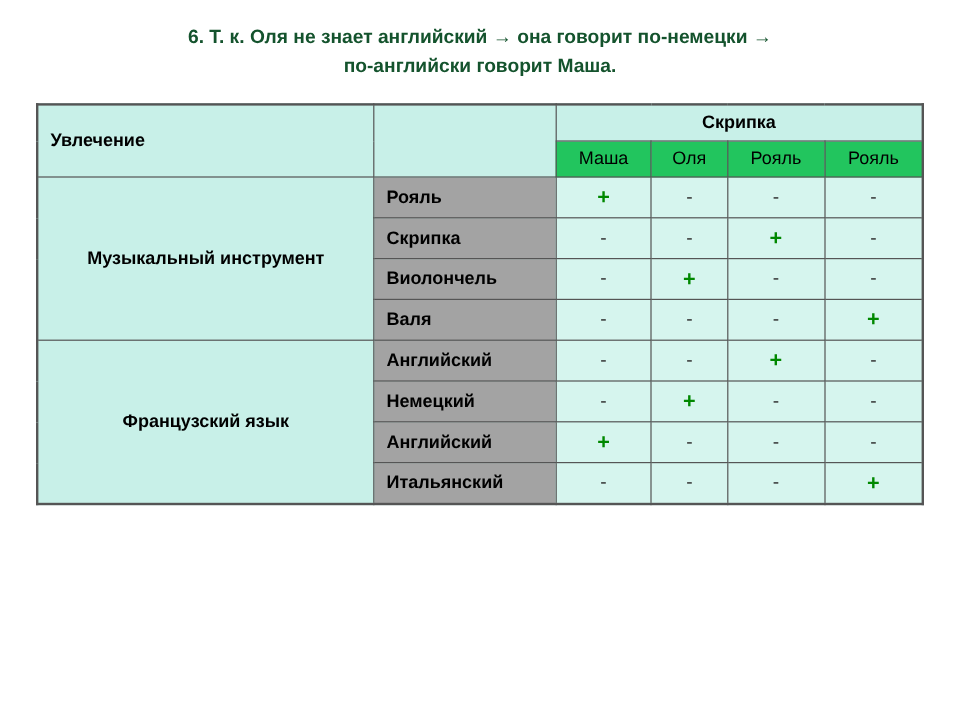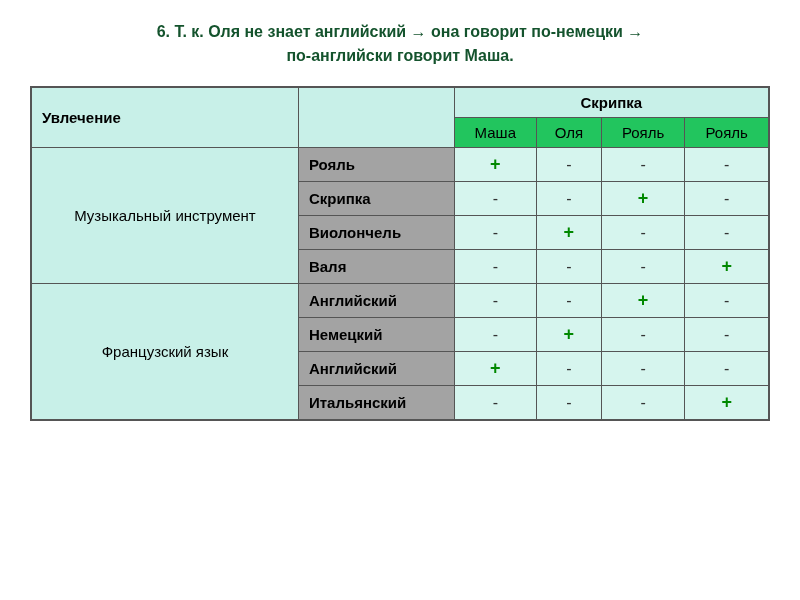--- a/index.html
+++ b/index.html
@@ -58,21 +58,21 @@
       font-size: 18px;
     }
 
     .minus {
       color: #333;
       font-size: 16px;
     }
 
     .row-group-label {
       background: #c8f0e8;
-      font-weight: normal;
+      font-weight: bold;
       vertical-align: middle;
       text-align: center;
     }
 
     .sub-label {
       text-align: left;
       font-weight: bold;
       background: #a3a3a3;
     }
 

